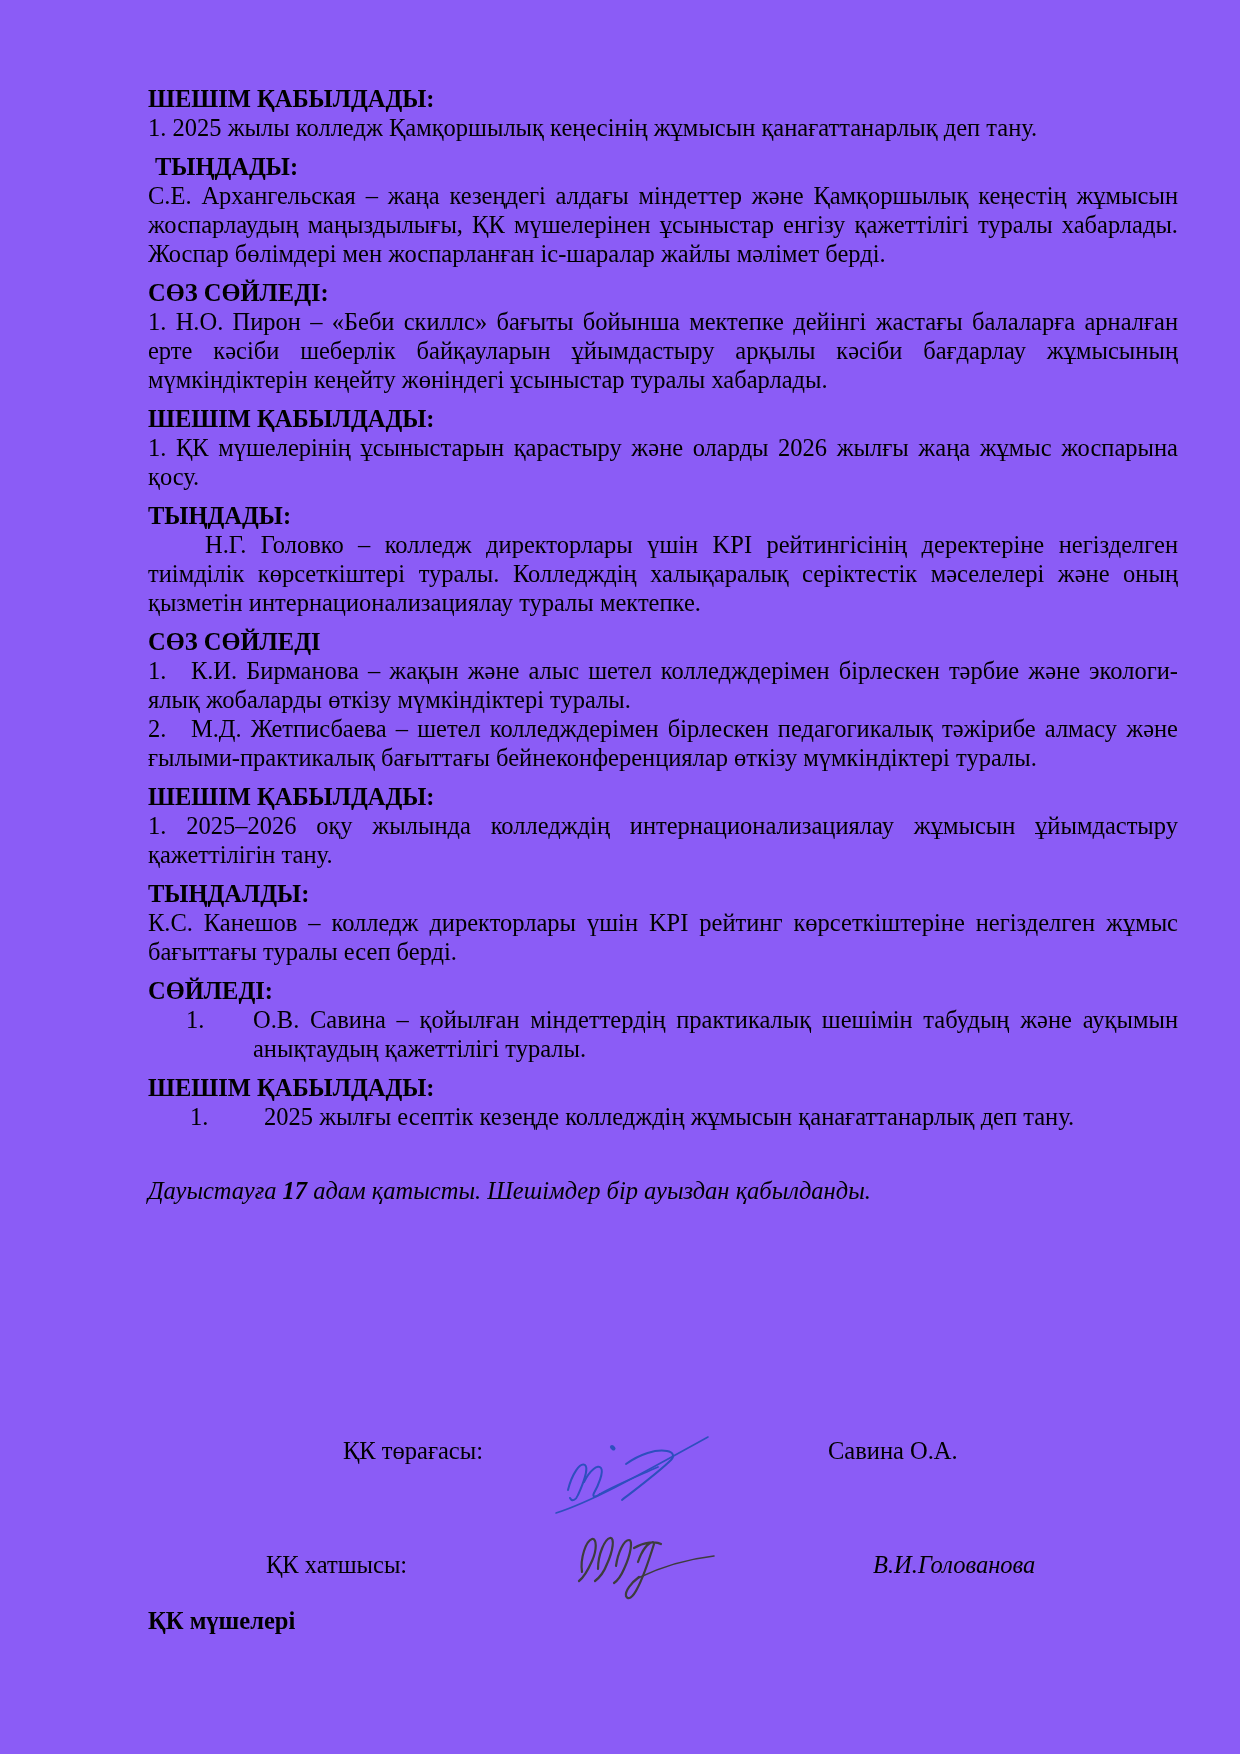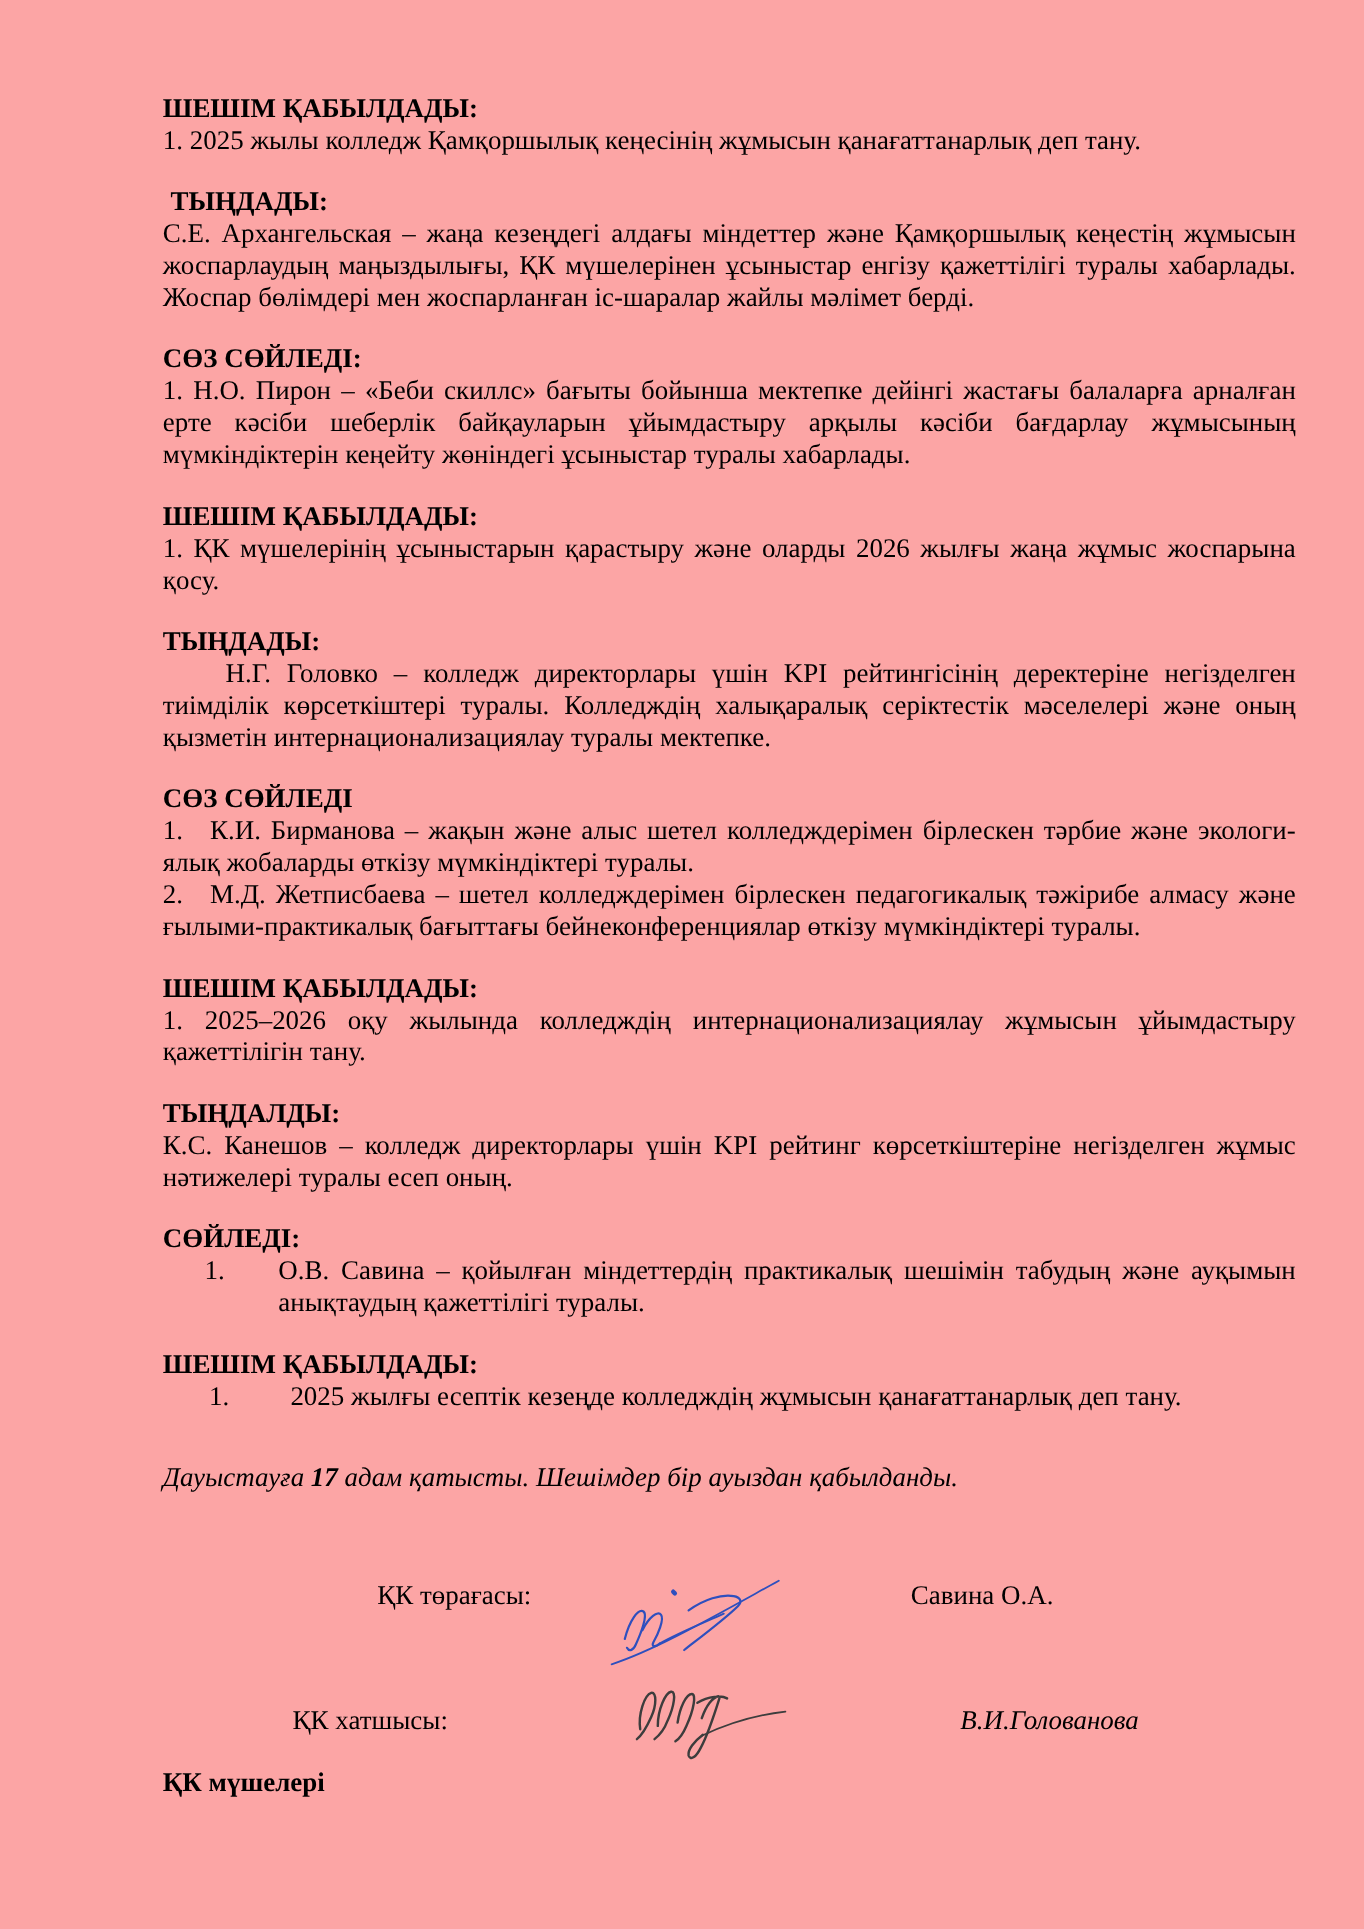--- a/index.html
+++ b/index.html
@@ -1,27 +1,27 @@
 <!DOCTYPE html>
 <html lang="kk"><head>
 <meta charset="utf-8">
 <style>
   html,body{margin:0;padding:0;background:#ffffff;}
   .page{
     position:relative;
     width:1240px;height:1754px;
-    background:#fca5a5;
+    background:#8b5cf6;
     color:#000;
     font-family:"Liberation Serif","DejaVu Serif",serif;
     font-size:24.5px;
     line-height:29px;
     overflow:hidden;
   }
   .content{padding:84px 62px 0 148px;}
-  .h{font-weight:bold;margin-top:27px;}
+  .h{font-weight:bold;margin-top:10px;}
   .h.first{margin-top:0;}
   .h.h-sp{padding-left:7px;}
   p.para{margin:0;text-align:justify;hyphens:manual;}
   p.para.indent{text-indent:57px;}
   .li{display:flex;margin-left:38px;}
   .li .num{flex:none;width:37px;}
   .li.li2{margin-left:42px;}
   .li.li2 .num{width:44px;}
   .li .litext{flex:1;text-align:justify;margin-left:30px;}
   .voting{margin:45px 0 0 0;font-style:italic;}
@@ -67,21 +67,21 @@
       <p class="para">2. М.Д. Жетписбаева – шетел колледждерімен бірлескен педагогикалық тәжірибе алмасу және ғылыми-практикалық бағыттағы бейнеконференциялар өткізу мүмкіндіктері туралы.</p>
     </div>
 
     <div>
       <div class="h">ШЕШІМ ҚАБЫЛДАДЫ:</div>
       <p class="para">1. 2025–2026 оқу жылында колледждің интернационализациялау жұмысын ұйымдастыру қажеттілігін тану.</p>
     </div>
 
     <div>
       <div class="h">ТЫҢДАЛДЫ:</div>
-      <p class="para">К.С. Канешов – колледж директорлары үшін KPI рейтинг көрсеткіштеріне негізделген жұмыс нәтижелері туралы есеп оның.</p>
+      <p class="para">К.С. Канешов – колледж директорлары үшін KPI рейтинг көрсеткіштеріне негізделген жұмыс бағыттағы туралы есеп берді.</p>
     </div>
 
     <div>
       <div class="h">СӨЙЛЕДІ:</div>
       <div class="li">
         <span class="num">1.</span>
         <span class="litext">О.В. Савина – қойылған міндеттердің практикалық шешімін табудың және ауқымын анықтаудың қажеттілігі туралы.</span>
       </div>
     </div>
 

